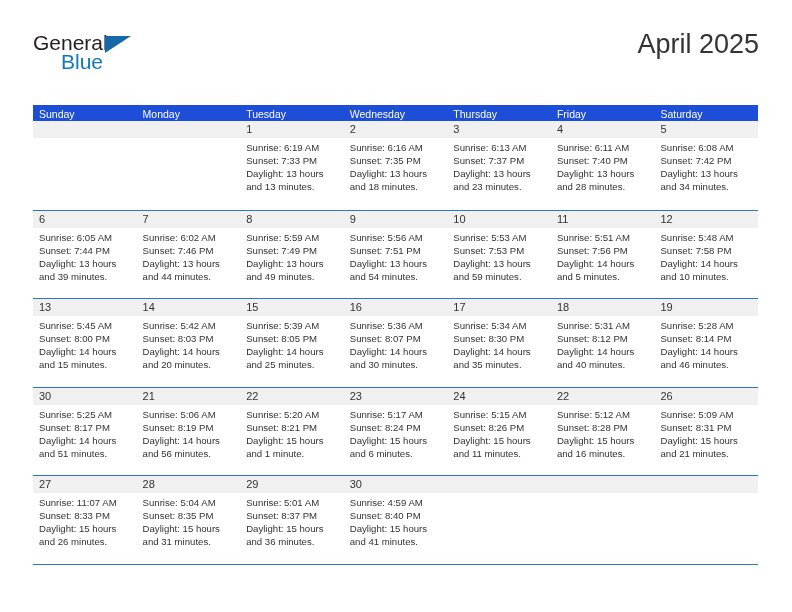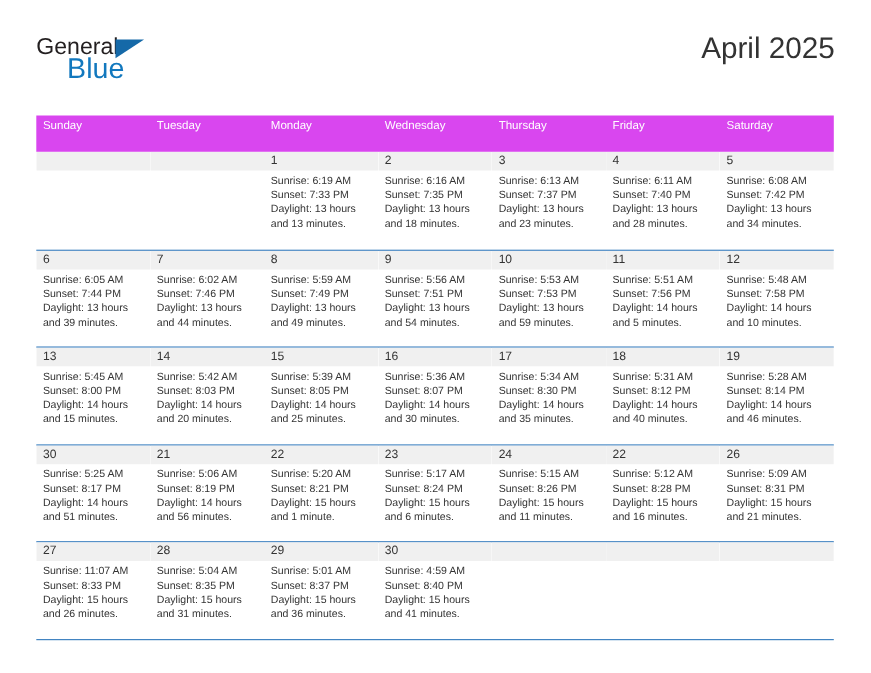--- a/index.html
+++ b/index.html
@@ -43,21 +43,21 @@
     top: 0;
     font-size: 21px;
     color: #231f20;
     letter-spacing: 0px;
     line-height: 22px;
   }
   .logo-blue {
     position: absolute;
     left: 28px;
     top: 19px;
-    font-size: 26px;
+    font-size: 21px;
     color: #1278be;
     line-height: 22px;
   }
   .logo-tri {
     position: absolute;
     left: 72px;
     top: 4px;
     width: 0;
     height: 0;
     border-left: 26px solid #1569a8;
@@ -87,22 +87,22 @@
   
   .cal-grid {
     position: absolute;
     left: 33px;
     top: 105px;
     width: 725px;
   }
 
   .weekday-row {
     display: flex;
-    background: #d946ef;
-    height: 33px;
+    background: #1d4ed8;
+    height: 16px;
   }
   .weekday {
     flex: 1 1 0;
     color: #ffffff;
     font-size: 10.5px;
     line-height: 19px;
     padding-left: 6px;
     box-sizing: border-box;
     white-space: nowrap;
     overflow: hidden;
@@ -167,22 +167,22 @@
 
     <div class="title-block">
       <div class="cal-title">April 2025</div>
     </div>
 
   </div>
 
   <div class="cal-grid">
     <div class="weekday-row" id="weekday-row">
         <div class="weekday">Sunday</div>
+        <div class="weekday">Monday</div>
         <div class="weekday">Tuesday</div>
-        <div class="weekday">Monday</div>
         <div class="weekday">Wednesday</div>
         <div class="weekday">Thursday</div>
         <div class="weekday">Friday</div>
         <div class="weekday">Saturday</div>
       </div>
     <div id="weeks-container">
         <div class="week-row">
           <div class="day-cell">
             <div class="day-band">
               <span class="day-num"></span>

